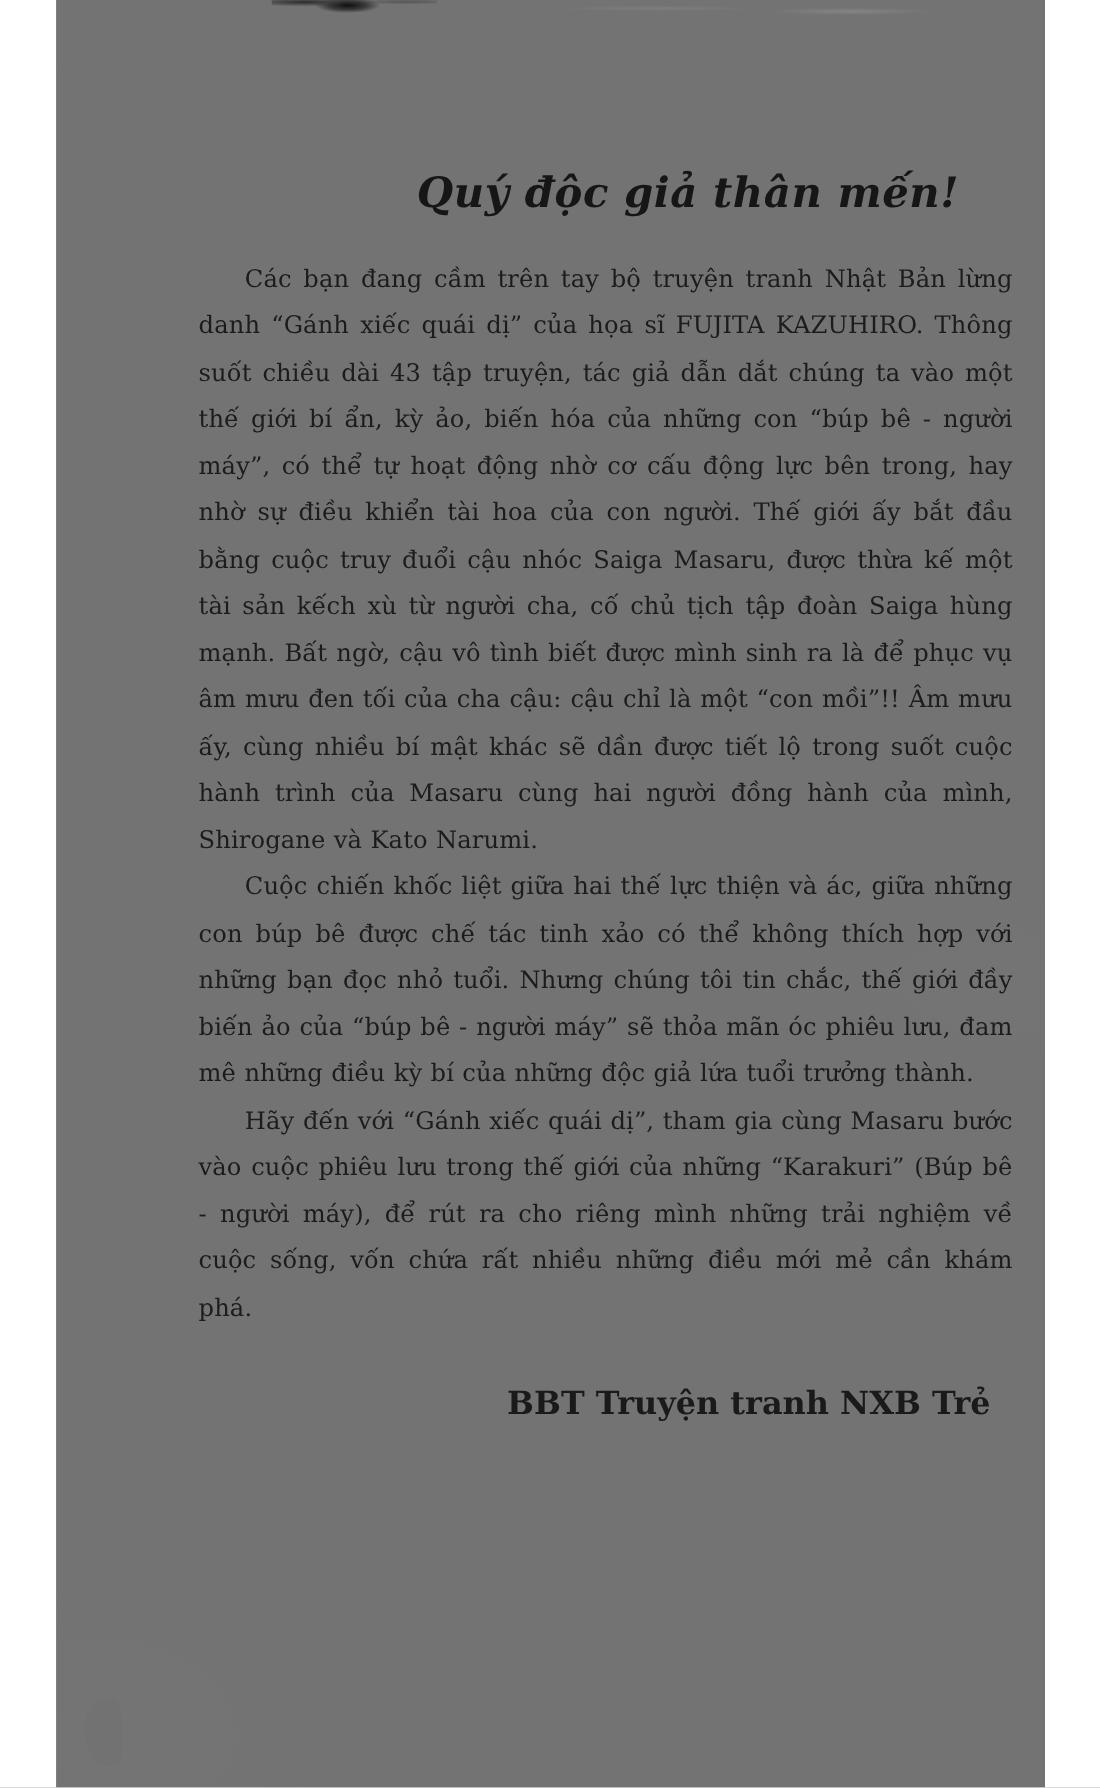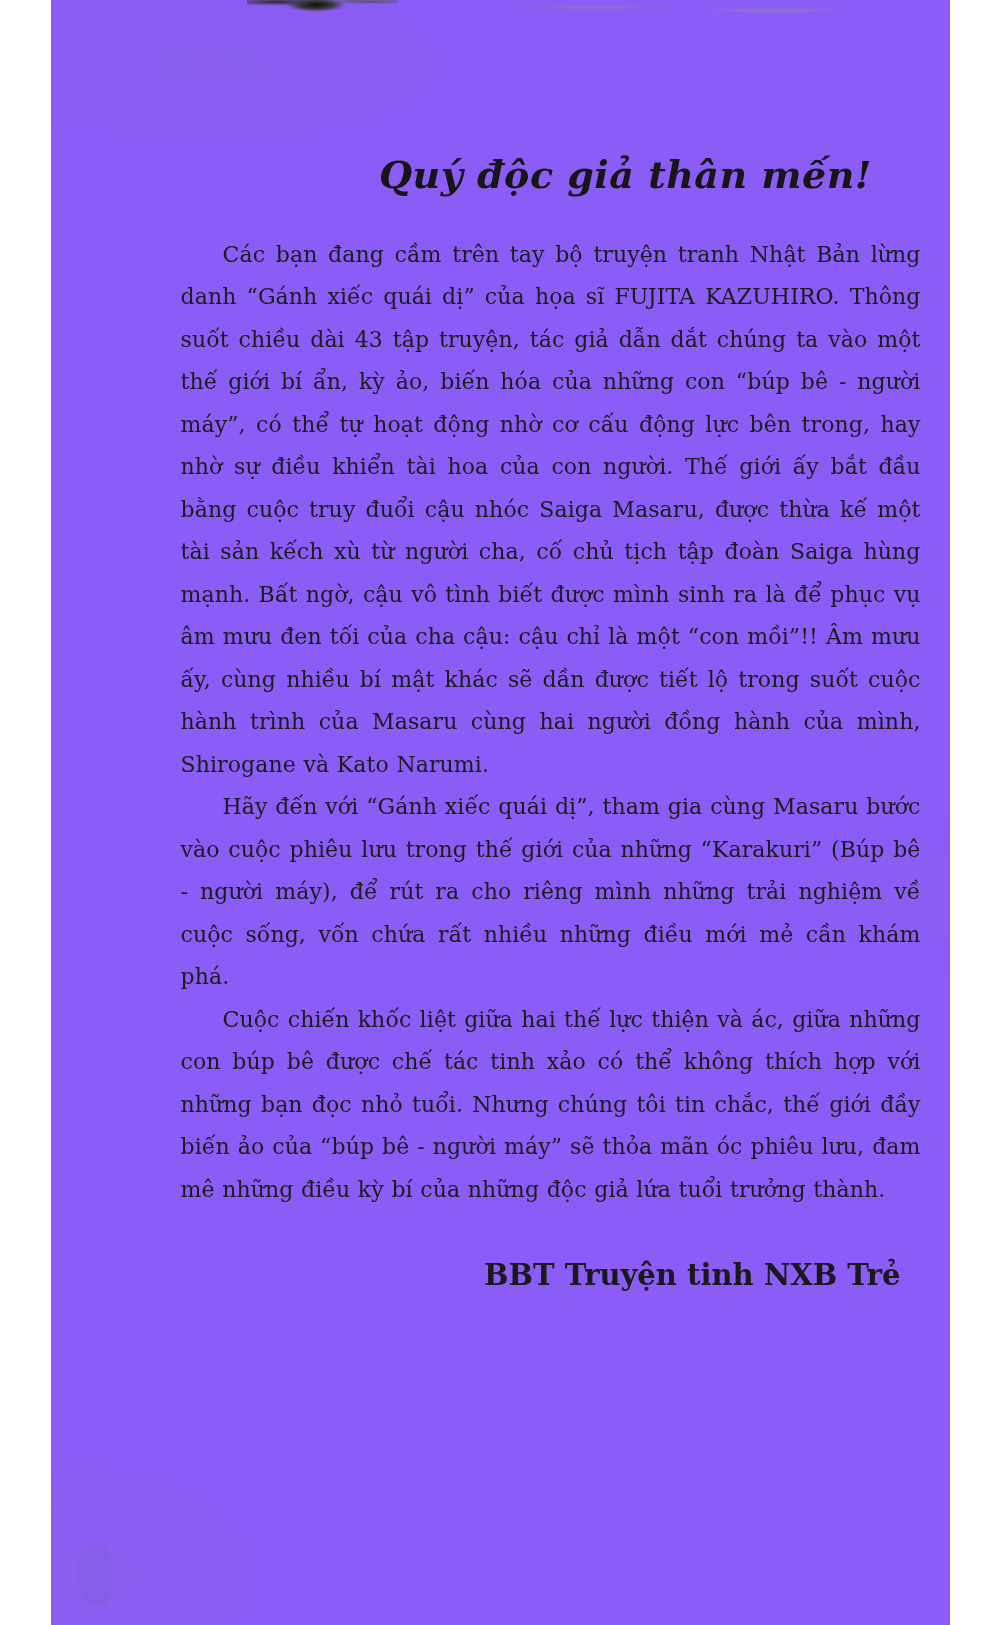--- a/index.html
+++ b/index.html
@@ -7,21 +7,21 @@
     margin: 0;
     padding: 0;
     background: #ffffff;
   }
 
   .page {
     position: relative;
     width: 899px;
     height: 1625px;
     margin: 0 auto;
-    background: #8b5cf6;
+    background: #737373;
     overflow: hidden;
     font-family: "DejaVu Serif", "Liberation Serif", serif;
     color: #1a1a1a;
   }
 
   
   .paper-grain {
     position: absolute;
     inset: 0;
     pointer-events: none;
@@ -135,21 +135,21 @@
   <div class="edge-mark m4"></div>
   <div class="edge-mark m5"></div>
   <div class="edge-mark m6"></div>
 
   <div class="content">
 
     <h1 class="letter-heading">Quý độc giả thân mến!</h1>
 
     <div class="letter-body">
       <p class="para">Các bạn đang cầm trên tay bộ truyện tranh Nhật Bản lừng danh “Gánh xiếc quái dị” của họa sĩ FUJITA KAZUHIRO. Thông suốt chiều dài 43 tập truyện, tác giả dẫn dắt chúng ta vào một thế giới bí ẩn, kỳ ảo, biến hóa của những con “búp bê - người máy”, có thể tự hoạt động nhờ cơ cấu động lực bên trong, hay nhờ sự điều khiển tài hoa của con người. Thế giới ấy bắt đầu bằng cuộc truy đuổi cậu nhóc Saiga Masaru, được thừa kế một tài sản kếch xù từ người cha, cố chủ tịch tập đoàn Saiga hùng mạnh. Bất ngờ, cậu vô tình biết được mình sinh ra là để phục vụ âm mưu đen tối của cha cậu: cậu chỉ là một “con mồi”!! Âm mưu ấy, cùng nhiều bí mật khác sẽ dần được tiết lộ trong suốt cuộc hành trình của Masaru cùng hai người đồng hành của mình, Shirogane và Kato Narumi.</p>
+      <p class="para">Cuộc chiến khốc liệt giữa hai thế lực thiện và ác, giữa những con búp bê được chế tác tinh xảo có thể không thích hợp với những bạn đọc nhỏ tuổi. Nhưng chúng tôi tin chắc, thế giới đầy biến ảo của “búp bê - người máy” sẽ thỏa mãn óc phiêu lưu, đam mê những điều kỳ bí của những độc giả lứa tuổi trưởng thành.</p>
       <p class="para">Hãy đến với “Gánh xiếc quái dị”, tham gia cùng Masaru bước vào cuộc phiêu lưu trong thế giới của những “Karakuri” (Búp bê - người máy), để rút ra cho riêng mình những  trải nghiệm về cuộc sống, vốn chứa rất nhiều những điều mới mẻ cần khám phá.</p>
-      <p class="para">Cuộc chiến khốc liệt giữa hai thế lực thiện và ác, giữa những con búp bê được chế tác tinh xảo có thể không thích hợp với những bạn đọc nhỏ tuổi. Nhưng chúng tôi tin chắc, thế giới đầy biến ảo của “búp bê - người máy” sẽ thỏa mãn óc phiêu lưu, đam mê những điều kỳ bí của những độc giả lứa tuổi trưởng thành.</p>
     </div>
 
-    <p class="signature">BBT Truyện tinh NXB Trẻ</p>
+    <p class="signature">BBT Truyện tranh NXB Trẻ</p>
 
   </div>
 
 </div>
 
 </body></html>

